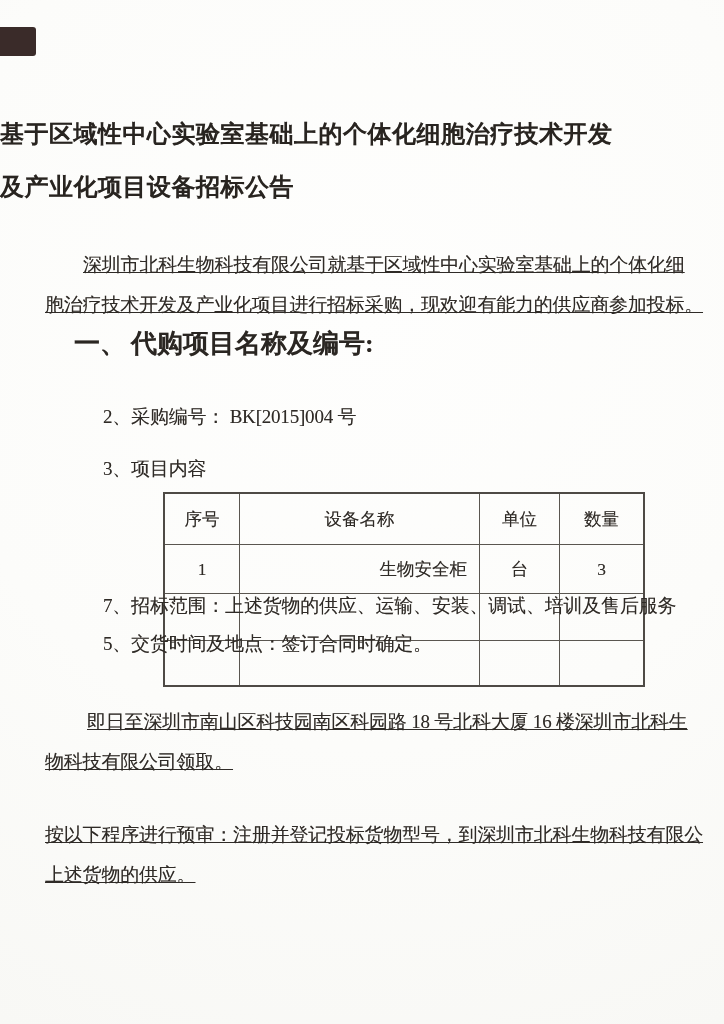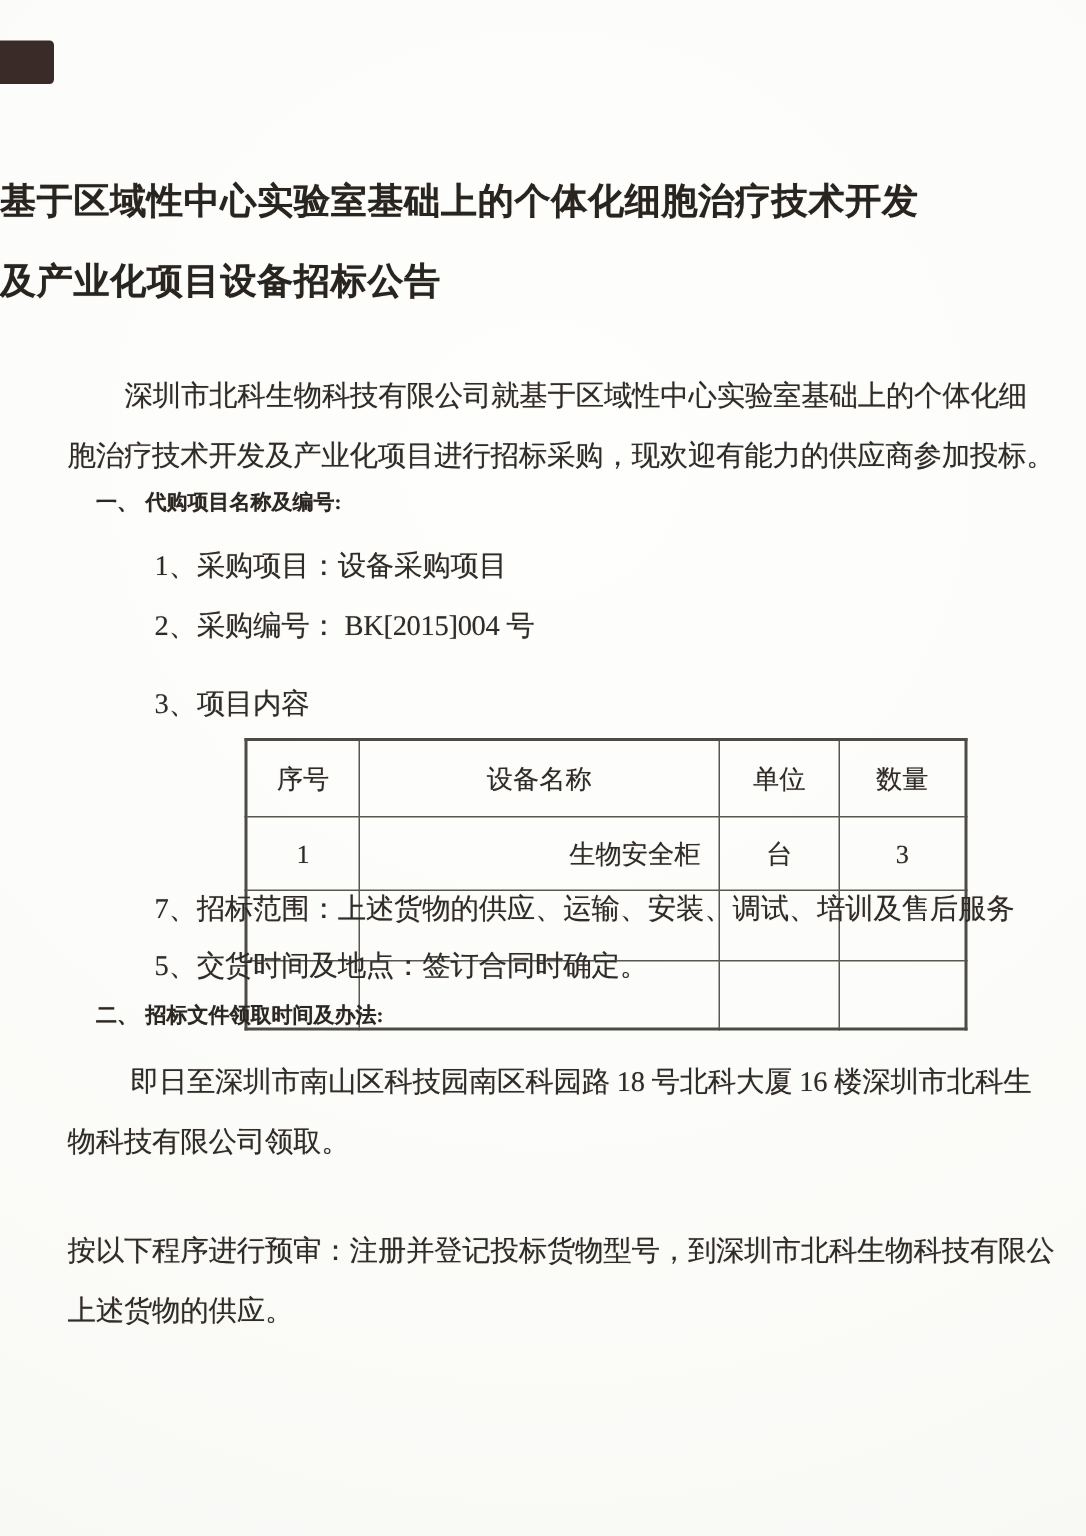--- a/index.html
+++ b/index.html
@@ -29,27 +29,28 @@
     font-size: 24px; font-weight: 700;
     color: #282420;
     letter-spacing: 0.5px;
     white-space: nowrap;
   }
   .para { position: absolute; left: 45px; width: 640px; }
   .para .line {
     font-size: 19px; line-height: 40px;
     letter-spacing: -0.2px;
     white-space: nowrap;
+    text-decoration: underline;
   }
   .indent-2em { text-indent: 38px; }
   .indent-22 { text-indent: 42px; }
   .indent-3em { text-indent: 52px; }
   .sec-heading {
-    position: absolute; left: 64px;
-    font-size: 14px; font-weight: 700;
+    position: absolute; left: 74px;
+    font-size: 26px; font-weight: 700;
     color: #2a2622;
     white-space: nowrap;
   }
   .sec-heading .sec-num { display: inline-block; }
   .sec-heading .sec-txt { display: inline-block; margin-left: 5px; }
   .item {
     position: absolute; left: 103px;
     font-size: 19px;
     letter-spacing: -0.2px;
     white-space: nowrap;
@@ -90,21 +91,20 @@
 
   <div class="para" style="top:245px;">
     <div class="line indent-2em">深圳市北科生物科技有限公司就基于区域性中心实验室基础上的个体化细</div>
     <div class="line">胞治疗技术开发及产业化项目进行招标采购，现欢迎有能力的供应商参加投标。</div>
   </div>
 
   <div class="sec-heading" style="top:326px;">
     <span class="sec-num">一、</span><span class="sec-txt">代购项目名称及编号:</span>
   </div>
 
-  <div class="item" style="top:364px;">1、采购项目：设备采购项目</div>
   <div class="item" style="top:404px;">2、采购编号： BK[2015]004 号</div>
   <div class="item" style="top:456px;">3、项目内容</div>
 
   <table class="equip">
     <tbody>
         <tr class="r-head">
       <th class="col-idx">序号</th>
       <th class="col-name">设备名称</th>
       <th class="col-unit">单位</th>
       <th class="col-qty">数量</th>
@@ -126,23 +126,20 @@
       <td class="cell-name"></td>
       <td></td>
       <td></td>
     </tr>
   </tbody>
     </table>
 
   <div class="item" style="top:593px;">7、招标范围：上述货物的供应、运输、安装、调试、培训及售后服务</div>
   <div class="item" style="top:631px;">5、交货时间及地点：签订合同时确定。</div>
 
-  <div class="sec-heading" style="top:668px;">
-    <span class="sec-num">二、</span><span class="sec-txt">招标文件领取时间及办法:</span>
-  </div>
 
   <div class="para" style="top:702px;">
     <div class="line indent-22">即日至深圳市南山区科技园南区科园路 18 号北科大厦 16 楼深圳市北科生</div>
     <div class="line">物科技有限公司领取。</div>
   </div>
 
 
   <div class="para" style="top:815px;">
     <div class="line">按以下程序进行预审：注册并登记投标货物型号，到深圳市北科生物科技有限公</div>
     <div class="line">上述货物的供应。</div>

